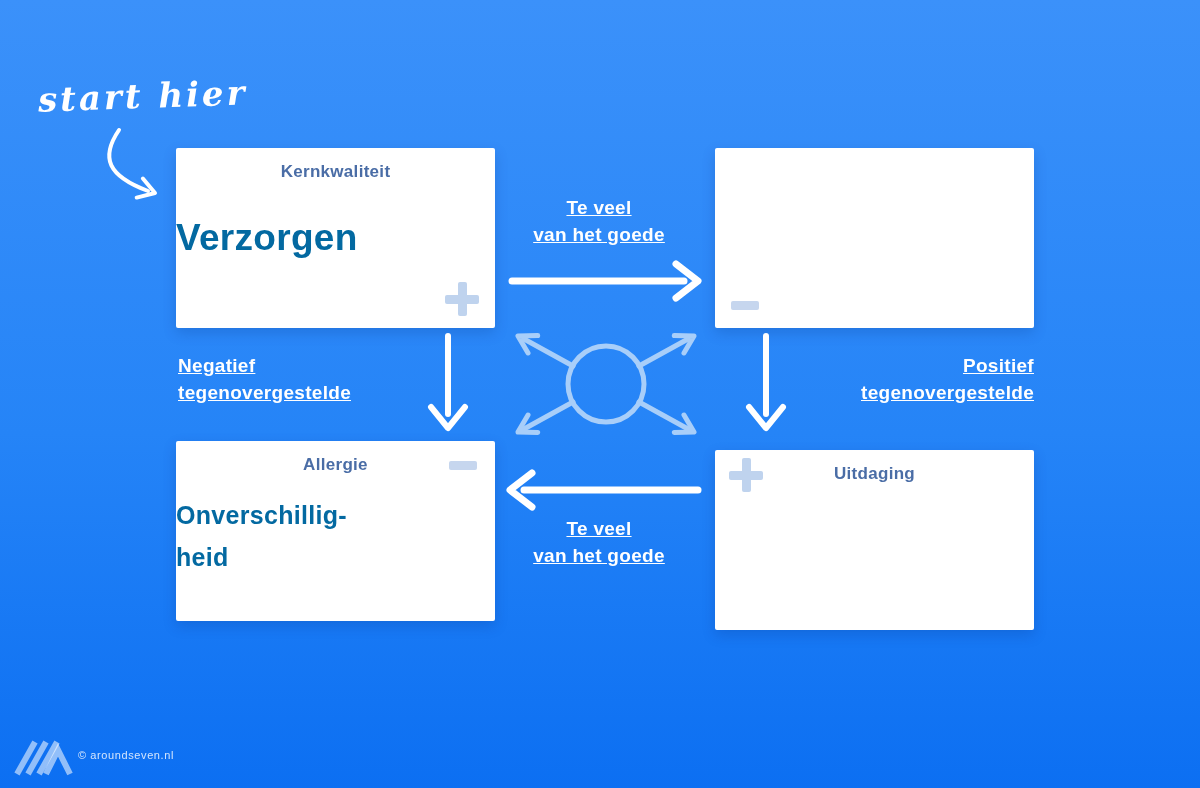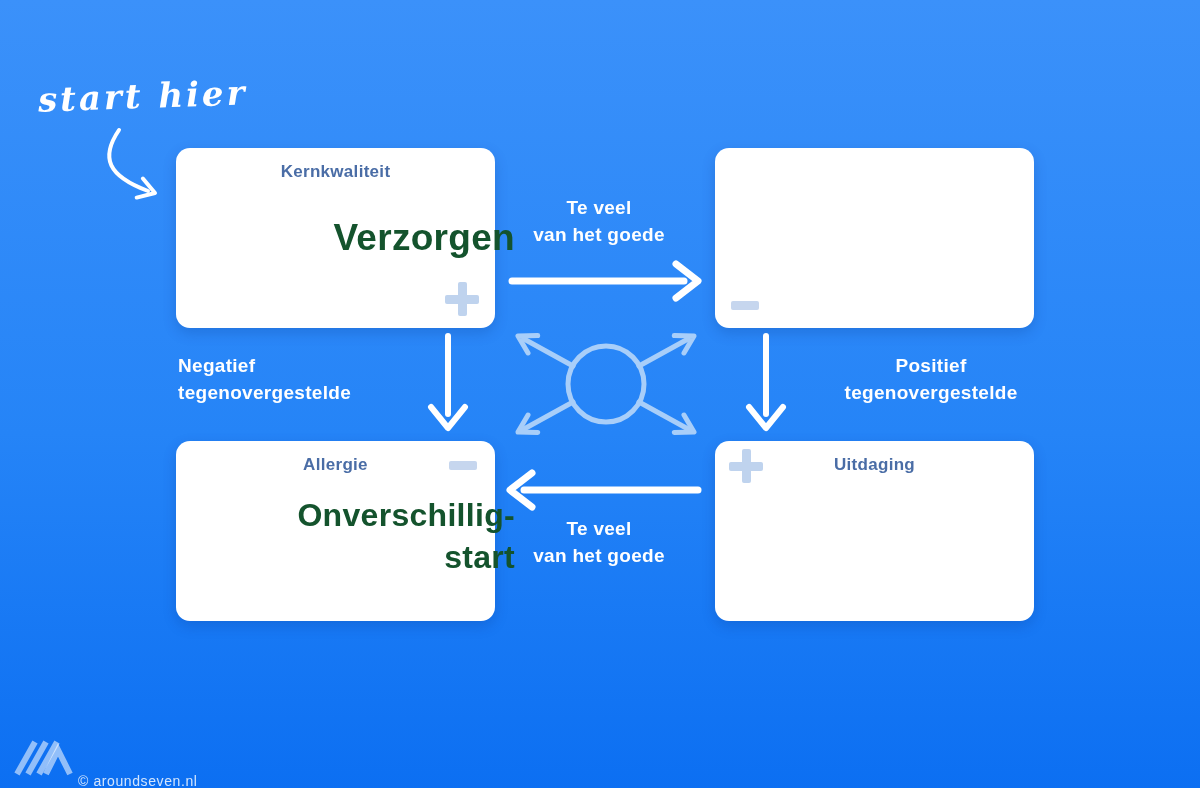--- a/index.html
+++ b/index.html
@@ -28,54 +28,53 @@
     transform: rotate(-2deg);
     white-space: nowrap;
   }
 
   
   .card {
     position: absolute;
     width: 319px;
     height: 180px;
     background: #ffffff;
-    border-radius: 14px;
+    border-radius: 2px;
     box-shadow: 0 5px 14px rgba(0, 40, 120, 0.20);
   }
   .card-tl { left: 176px; top: 148px; }
   .card-tr { left: 715px; top: 148px; }
   .card-bl { left: 176px; top: 441px; padding-left: 24px; }
-  .card-br { left: 715px; top: 441px; padding-left: 12px; }
+  .card-br { left: 715px; top: 450px; padding-left: 12px; }
 
   .card-category {
     position: absolute;
     top: 14px;
     left: 0;
     width: 100%;
     text-align: center;
     font-size: 17px;
     font-weight: bold;
     color: #4a6da6;
     letter-spacing: 0.3px;
   }
   .card-word {
     position: absolute;
     top: 50%;
     left: 0;
     width: 100%;
     transform: translateY(-50%);
-    text-align: right;
+    text-align: left;
     font-size: 37px;
     font-weight: bold;
-    color: #14532d;
+    color: #0369a1;
     letter-spacing: 0.3px;
     line-height: 42px;
-    margin-left: 20px;
-  }
-  .card-bl .card-word { top: 53%; font-size: 32px; line-height: 42px; }
+  }
+  .card-bl .card-word { top: 53%; font-size: 25px; line-height: 42px; }
 
   
   .badge { position: absolute; }
   .badge-plus { width: 34px; height: 34px; }
   .badge-plus::before {
     content: ""; position: absolute; left: 0; top: 13px;
     width: 34px; height: 9px; background: #bfd3ee; border-radius: 2px;
   }
   .badge-plus::after {
     content: ""; position: absolute; left: 13px; top: 0;
@@ -89,41 +88,42 @@
   .badge-br-pos { left: 14px;  top: 8px; }       
 
   
   .rel-label {
     position: absolute;
     color: #ffffff;
     font-size: 19px;
     font-weight: bold;
     line-height: 27px;
     letter-spacing: 0.3px;
+    text-decoration: underline;
   }
   .rel-top    { left: 493px; top: 194px; width: 212px; text-align: center; }
   .rel-bottom { left: 493px; top: 515px; width: 212px; text-align: center; }
   .rel-left   { left: 178px; top: 352px; width: 222px; text-align: left; }
-  .rel-right  { left: 812px; top: 352px; width: 222px; text-align: center; margin-left: 8px; }
+  .rel-right  { left: 812px; top: 352px; width: 222px; text-align: right; }
 
   
   .overlay {
     position: absolute;
     left: 0; top: 0;
     width: 1200px; height: 788px;
     pointer-events: none;
   }
 
   
   .credit {
     position: absolute;
     left: 78px;
-    top: 773px;
+    top: 749px;
     color: rgba(255, 255, 255, 0.82);
-    font-size: 14px;
+    font-size: 11px;
     letter-spacing: 0.6px;
   }
 </style>
 </head>
 <body>
 
 <div class="canvas">
 
   <div class="start-note">start hier</div>
 
@@ -134,21 +134,21 @@
   </div>
 
   <div class="card card-tr">
     <div class="badge badge-minus badge-tr-pos"></div>
   </div>
 
   <div class="card card-bl">
     <div class="card-category">Allergie</div>
     <div class="card-word">
       <span>Onverschillig-</span><br>
-      <span>start</span>
+      <span>heid</span>
     </div>
     <div class="badge badge-minus badge-bl-pos"></div>
   </div>
 
   <div class="card card-br">
     <div class="card-category">Uitdaging</div>
     <div class="badge badge-plus badge-br-pos"></div>
   </div>
 
   <div class="rel-label rel-top">

